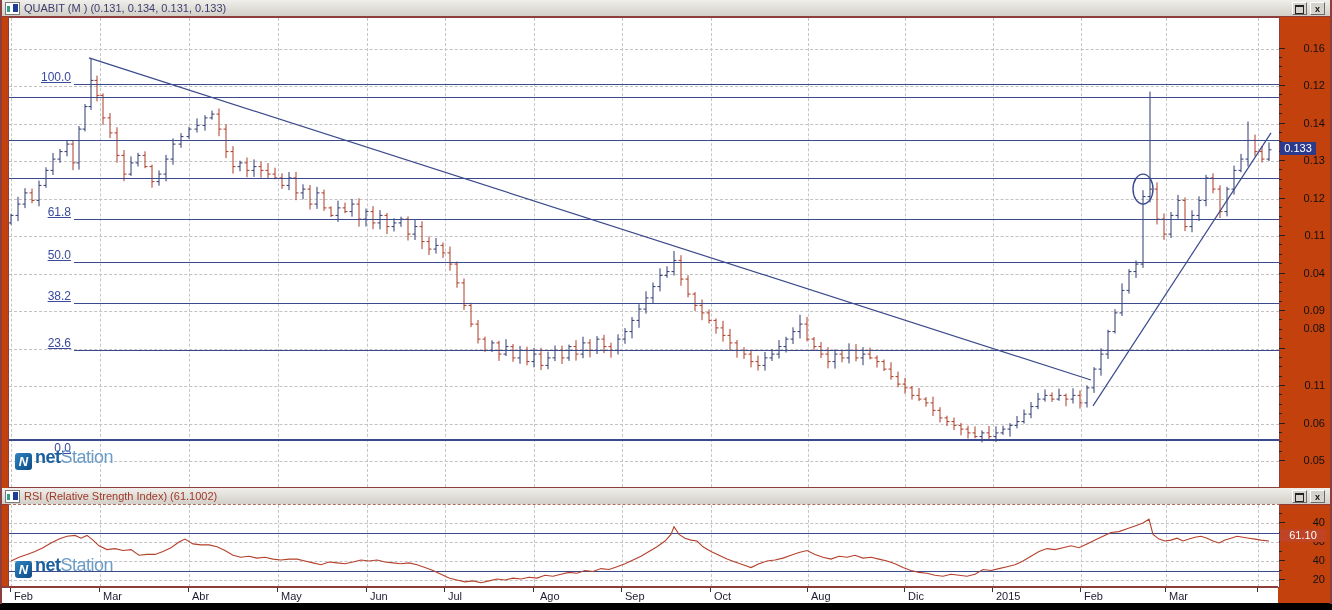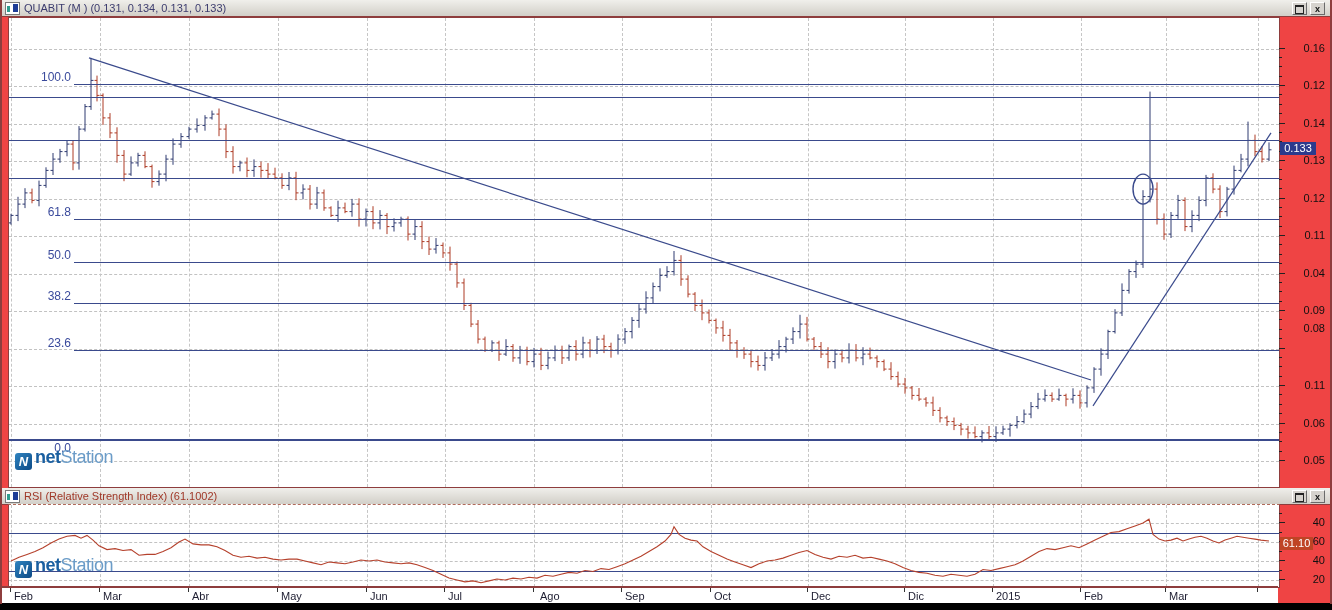--- a/index.html
+++ b/index.html
@@ -1,17 +1,17 @@
 <!DOCTYPE html>
 <html><head>
 <meta charset="utf-8">
 <style>
   html,body{margin:0;padding:0;}
   body{font-family:"Liberation Sans", sans-serif;}
-  #root{position:relative;width:1332px;height:610px;background:#ef4444;overflow:hidden;}
+  #root{position:relative;width:1332px;height:610px;background:#c2410c;overflow:hidden;}
   .sideborder{position:absolute;top:0;width:2px;height:604px;background:#8e3d3d;}
   .sideborder.left{left:0;}
   .sideborder.right{right:0;}
 
   .titlebar{position:absolute;left:0;width:1332px;height:16px;background:linear-gradient(#f0efeb,#d2cfc8);
             border-bottom:1px solid #8e3d3d;}
   .titlebar .chart-icon{position:absolute;left:5px;top:2px;width:13px;height:11px;background:#fff;border:1px solid #7a7a7a;}
   .chart-icon .t{position:absolute;left:1px;top:3px;width:3px;height:6px;background:#2f9e8f;}
   .chart-icon .n{position:absolute;right:1px;top:1px;width:5px;height:8px;background:#1e3c96;}
   .titlebar .ttl{position:absolute;left:24px;top:2px;font-size:11px;white-space:nowrap;}
@@ -33,21 +33,21 @@
   .tick{position:absolute;left:0;height:1px;background:#222;}
   .tick.major{width:6px;}
   .tick.minor{width:3px;}
   .alabel{position:absolute;left:12px;width:34px;text-align:right;font-size:11px;color:#111;}
   .badge{position:absolute;left:1px;color:#fff;font-size:11px;line-height:13px;height:13px;text-align:center;z-index:3;}
 
   .hgrid{position:absolute;left:0;width:100%;height:0;border-top:1px dashed #c2c2c2;}
   .vgrid{position:absolute;top:0;height:100%;width:0;border-left:1px dashed #c6c6c6;}
   .lvl{position:absolute;height:0;border-top:1px solid #3a4a8c;z-index:2;}
   .lvl.thick{border-top-width:2px;}
-  .lvl-label{position:absolute;left:18px;width:44px;text-align:right;font-size:12px;color:#3a4a9c;z-index:2;}
+  .lvl-label{position:absolute;left:18px;width:44px;text-align:right;font-size:12px;color:#3a4a9c;z-index:2;text-decoration:underline;}
   .plot svg{position:absolute;left:0;top:0;z-index:1;}
   .band{position:absolute;left:0;width:100%;height:0;border-top:1px solid #3a4a8c;}
 
   .logo{position:absolute;z-index:5;white-space:nowrap;}
   .logo-mark{display:inline-block;width:17px;height:17px;border-radius:3px;
              background:linear-gradient(135deg,#2f84c0,#0d4a86);color:#fff;font-weight:bold;font-style:italic;
              text-align:center;line-height:17px;font-size:13px;vertical-align:-3px;}
   .logo-net{color:#1a5fa0;font-weight:bold;font-size:18px;letter-spacing:-0.5px;margin-left:3px;}
   .logo-station{color:#6b9cc8;font-size:18px;letter-spacing:-0.5px;}
 
@@ -236,21 +236,21 @@
       <div class="tick minor" style="top:65.5px"></div>
       <div class="tick major" style="top:56.0px"></div>
       <div class="alabel" style="top:50.0px">40</div>
       <div class="tick minor" style="top:46.5px"></div>
       <div class="tick major" style="top:37.0px"></div>
       <div class="alabel" style="top:31.0px">60</div>
       <div class="tick minor" style="top:27.5px"></div>
       <div class="tick major" style="top:18.0px"></div>
       <div class="alabel" style="top:12.0px">40</div>
       <div class="tick minor" style="top:8.5px"></div>
-    <div class="badge" id="rsiBadge" style="top: 33px; width: 33px; background: rgb(191, 68, 37);">61.10</div>
+    <div class="badge" id="rsiBadge" style="top: 25px; width: 46px; background: rgb(191, 68, 37);">61.10</div>
   </div>
 
   <div id="monthAxis">
       <div class="mtick" style="left:8px"></div>
       <div class="mlabel" style="left:12px">Feb</div>
       <div class="mtick" style="left:97px"></div>
       <div class="mlabel" style="left:101px">Mar</div>
       <div class="mtick" style="left:186px"></div>
       <div class="mlabel" style="left:190px">Abr</div>
       <div class="mtick" style="left:275px"></div>
@@ -259,21 +259,21 @@
       <div class="mlabel" style="left:368px">Jun</div>
       <div class="mtick" style="left:442px"></div>
       <div class="mlabel" style="left:446px">Jul</div>
       <div class="mtick" style="left:531px"></div>
       <div class="mlabel" style="left:538px">Ago</div>
       <div class="mtick" style="left:619px"></div>
       <div class="mlabel" style="left:623px">Sep</div>
       <div class="mtick" style="left:708px"></div>
       <div class="mlabel" style="left:712px">Oct</div>
       <div class="mtick" style="left:805px"></div>
-      <div class="mlabel" style="left:809px">Dec</div>
+      <div class="mlabel" style="left:809px">Aug</div>
       <div class="mtick" style="left:902px"></div>
       <div class="mlabel" style="left:906px">Dic</div>
       <div class="mtick" style="left:990px"></div>
       <div class="mlabel" style="left:994px">2015</div>
       <div class="mtick" style="left:1078px"></div>
       <div class="mlabel" style="left:1082px">Feb</div>
       <div class="mtick" style="left:1163px"></div>
       <div class="mlabel" style="left:1167px">Mar</div>
       <div class="mtick" style="left:1255px"></div>
     </div>

